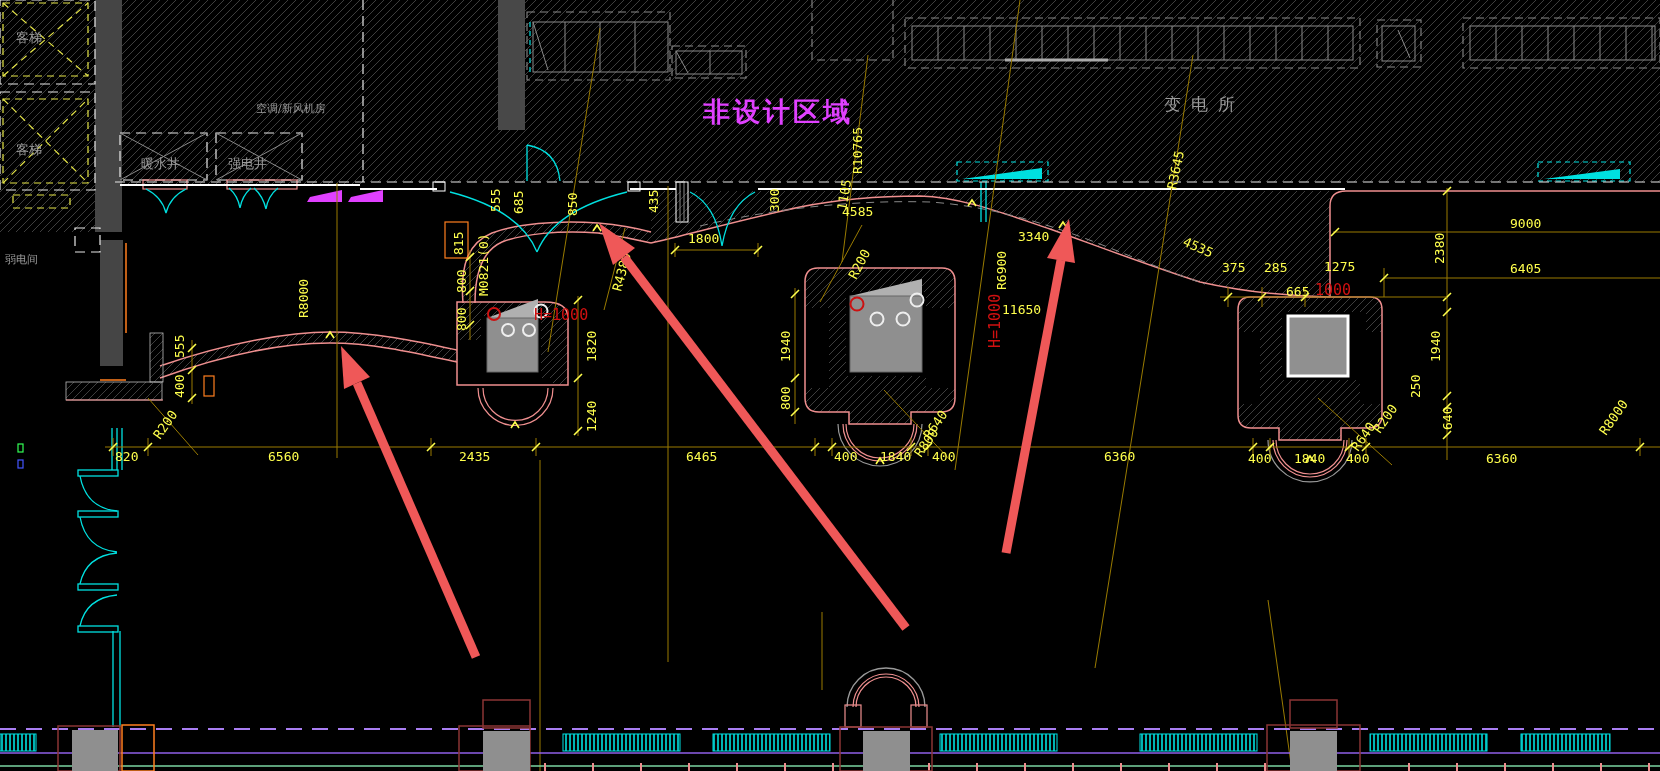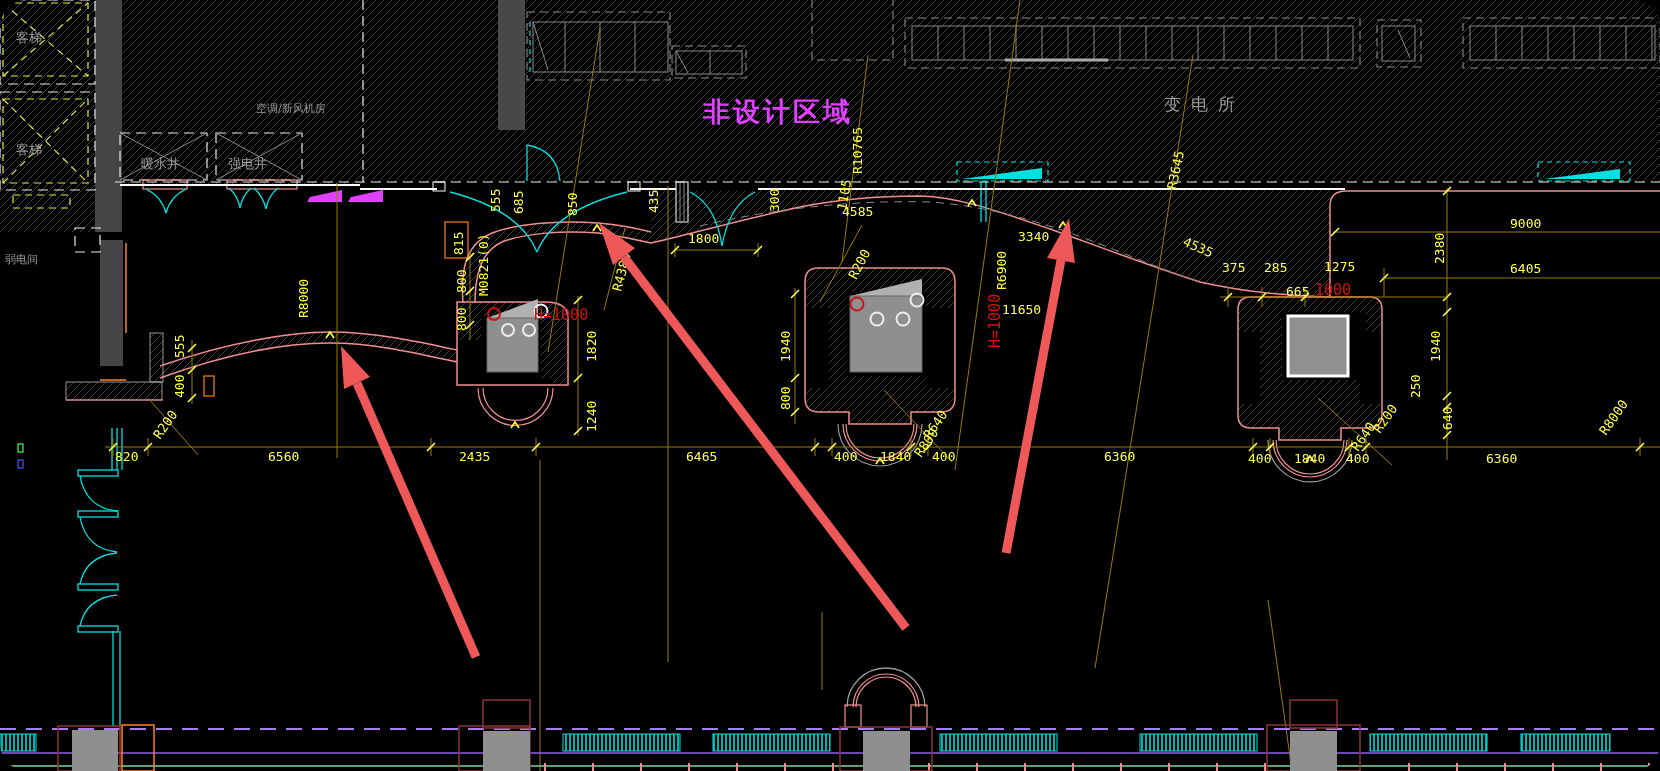--- a/index.html
+++ b/index.html
@@ -1,16 +1,16 @@
 <!DOCTYPE html>
 <html><head>
 <meta charset="utf-8">
 <style>
   html,body{margin:0;padding:0;background:#000;}
-  #stage{width:1660px;height:771px;position:relative;background:#000;overflow:hidden;border-radius:27px;}
+  #stage{width:1660px;height:771px;position:relative;background:#000;overflow:hidden;}
   svg{display:block;}
   text{font-family:"DejaVu Sans Mono",monospace;}
   .dim{fill:#ffff4d;font-size:13px;}
   .gray{fill:#9c9c9c;font-family:"DejaVu Sans",sans-serif;}
   .redtxt{fill:#d01010;font-size:15px;}
   .olive{stroke:#9a7b00;stroke-width:1;fill:none;}
   .pink{stroke:#ef8f8f;stroke-width:1.5;fill:none;}
   .pinkf{stroke:#ef8f8f;stroke-width:1.2;fill:none;}
   .cy{stroke:#00e0e0;stroke-width:1.3;fill:none;}
   .cyd{stroke:#00e0e0;stroke-width:1.2;fill:none;stroke-dasharray:5 4;}

